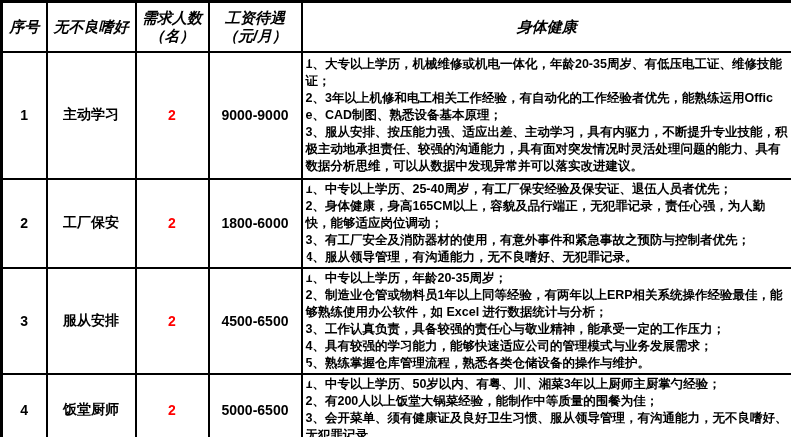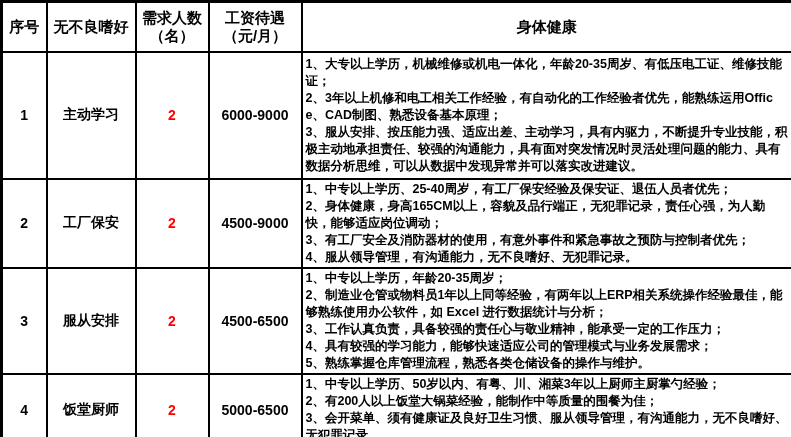--- a/index.html
+++ b/index.html
@@ -17,41 +17,42 @@
     background: #ffffff;
     font-weight: bold;
     color: #000000;
   }
   table.job-table th,
   table.job-table td {
     border: 2px solid #000000;
     vertical-align: middle;
     overflow: hidden;
   }
-  thead tr { height: 50px; }
+  thead tr { height: 50px; font-style: italic; }
   th {
     font-size: 15px;
     text-align: center;
     white-space: pre-line;
     line-height: 18px;
     padding: 0 2px;
   }
   td.c {
     text-align: center;
     font-size: 14px;
     padding: 0 2px;
   }
   td.headcount { color: #ff0000; }
   td.req {
     text-align: left;
     font-size: 12.5px;
     line-height: 17px;
     padding: 1px 3px;
     white-space: pre-line;
     word-break: break-all;
+    border-radius: 20px;
   }
   tr.r0 { height: 127px; }
   tr.r1 { height: 89px; }
   tr.r2 { height: 102px; }
   tr.r3 { height: 69px; }
 </style>
 </head>
 <body>
 
 <table class="job-table">
@@ -71,30 +72,30 @@
       <th>工资待遇
 （元/月）</th>
       <th>身体健康</th>
     </tr>
   </thead>
   <tbody>
     <tr class="r0">
       <td class="c">1</td>
       <td class="c">主动学习</td>
       <td class="c headcount">2</td>
-      <td class="c">6000-9000</td>
+      <td class="c">9000-9000</td>
       <td class="req">1、大专以上学历，机械维修或机电一体化，年龄20-35周岁、有低压电工证、维修技能证；
 2、3年以上机修和电工相关工作经验，有自动化的工作经验者优先，能熟练运用Office、CAD制图、熟悉设备基本原理；
 3、服从安排、按压能力强、适应出差、主动学习，具有内驱力，不断提升专业技能，积极主动地承担责任、较强的沟通能力，具有面对突发情况时灵活处理问题的能力、具有数据分析思维，可以从数据中发现异常并可以落实改进建议。</td>
     </tr>
     <tr class="r1">
       <td class="c">2</td>
       <td class="c">工厂保安</td>
       <td class="c headcount">2</td>
-      <td class="c">4500-9000</td>
+      <td class="c">1800-6000</td>
       <td class="req">1、中专以上学历、25-40周岁，有工厂保安经验及保安证、退伍人员者优先；
 2、身体健康，身高165CM以上，容貌及品行端正，无犯罪记录，责任心强，为人勤快，能够适应岗位调动；
 3、有工厂安全及消防器材的使用，有意外事件和紧急事故之预防与控制者优先；
 4、服从领导管理，有沟通能力，无不良嗜好、无犯罪记录。</td>
     </tr>
     <tr class="r2">
       <td class="c">3</td>
       <td class="c">服从安排</td>
       <td class="c headcount">2</td>
       <td class="c">4500-6500</td>

